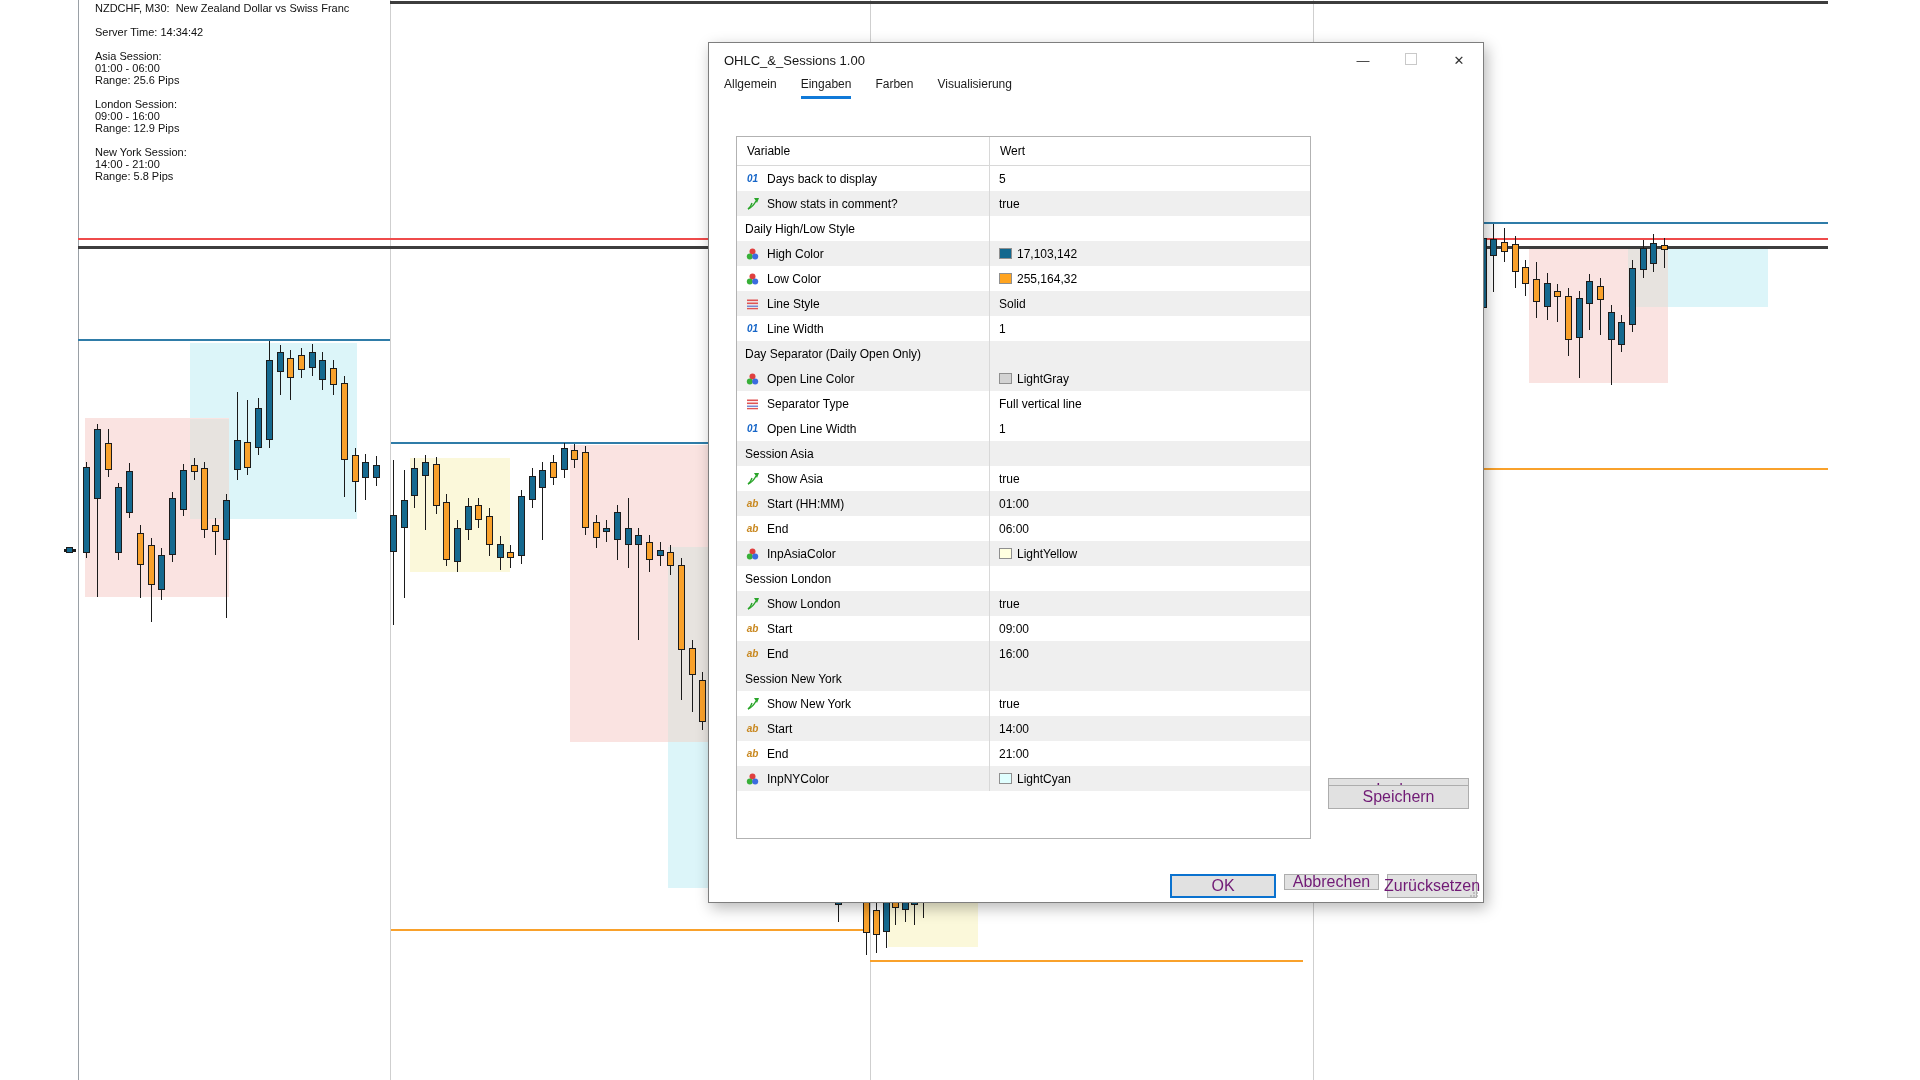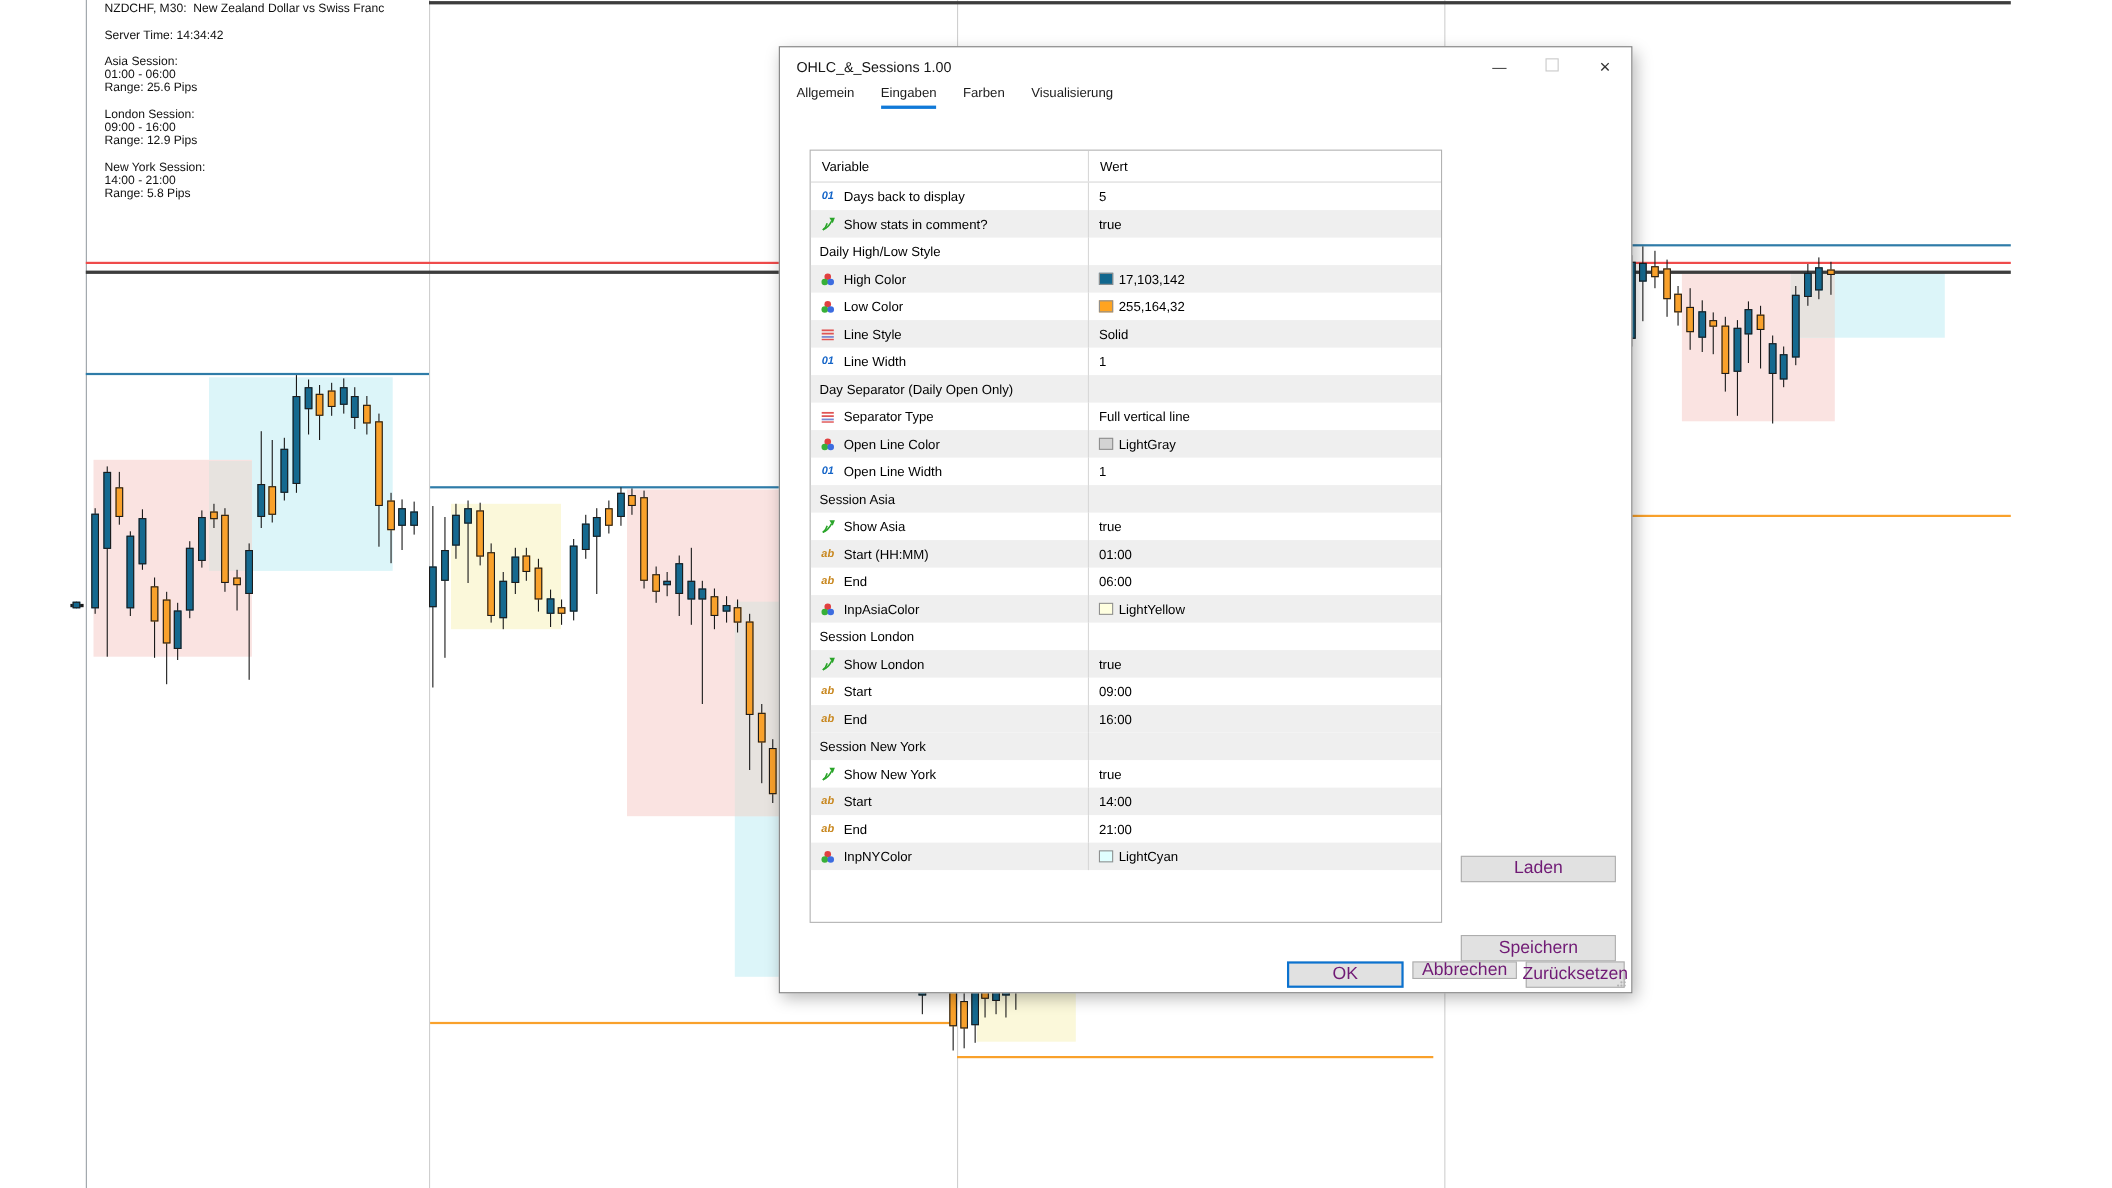--- a/index.html
+++ b/index.html
@@ -372,52 +372,52 @@
             <div class="cell-r">
               <span>1</span>
             </div>
           </div>
           <div class="row alt">
             <div class="cell-l section">
               <span>Day Separator (Daily Open Only)</span>
             </div>
             <div class="cell-r"></div>
           </div>
+          <div class="row alt">
+            <div class="cell-l">
+              <span class="ticon">
+                <svg width="13" height="12" viewBox="0 0 13 12">
+                  <circle cx="6.5" cy="3.6" r="3" fill="#e04040"></circle>
+                  <circle cx="3.8" cy="8.4" r="3" fill="#38b038"></circle>
+                  <circle cx="9.2" cy="8.4" r="3" fill="#3c6ce0"></circle>
+                </svg>
+              </span>
+              <span>Open Line Color</span>
+            </div>
+            <div class="cell-r">
+              <span class="swatch" style="background: rgb(211, 211, 211);"></span>
+              <span>LightGray</span>
+            </div>
+          </div>
           <div class="row">
             <div class="cell-l">
               <span class="ticon">
                 <svg width="13" height="12" viewBox="0 0 13 12">
                   <rect x="1" y="1.5" width="11" height="1.6" fill="#e05555"></rect>
                   <rect x="1" y="4.5" width="11" height="1.6" fill="#e05555"></rect>
                   <rect x="1" y="7.5" width="11" height="1.6" fill="#7a88d0"></rect>
                   <rect x="1" y="10" width="11" height="1.3" fill="#e05555"></rect>
                 </svg>
               </span>
               <span>Separator Type</span>
             </div>
             <div class="cell-r">
               <span>Full vertical line</span>
             </div>
           </div>
-          <div class="row alt">
-            <div class="cell-l">
-              <span class="ticon">
-                <svg width="13" height="12" viewBox="0 0 13 12">
-                  <circle cx="6.5" cy="3.6" r="3" fill="#e04040"></circle>
-                  <circle cx="3.8" cy="8.4" r="3" fill="#38b038"></circle>
-                  <circle cx="9.2" cy="8.4" r="3" fill="#3c6ce0"></circle>
-                </svg>
-              </span>
-              <span>Open Line Color</span>
-            </div>
-            <div class="cell-r">
-              <span class="swatch" style="background: rgb(211, 211, 211);"></span>
-              <span>LightGray</span>
-            </div>
-          </div>
           <div class="row">
             <div class="cell-l">
               <span class="ticon" style="color: rgb(21, 101, 200);">01</span>
               <span>Open Line Width</span>
             </div>
             <div class="cell-r">
               <span>1</span>
             </div>
           </div>
           <div class="row alt">
@@ -567,21 +567,21 @@
             <div class="cell-r">
               <span class="swatch" style="background: rgb(224, 255, 255);"></span>
               <span>LightCyan</span>
             </div>
           </div>
         </div>
     </div>
 
     <div id="side-buttons">
         <div class="btn" style="left: 619px; width: 141px; height: 24px; top: 735px;">Laden</div>
-        <div class="btn" style="left: 619px; width: 141px; height: 24px; top: 807px; text-align: right;">Speichern</div>
+        <div class="btn" style="left: 619px; width: 141px; height: 24px; top: 742px; text-align: right;">Speichern</div>
       </div>
     <div id="bottom-buttons">
         <div class="btn default" style="top: 831px; height: 24px; left: 461px; width: 106px;">OK</div>
         <div class="btn" style="top: 831px; height: 16px; left: 575px; width: 95px;">Abbrechen</div>
         <div class="btn" style="top: 831px; height: 24px; left: 678px; width: 90px;">Zurücksetzen</div>
       </div>
 
     <svg class="grip" viewBox="0 0 10 10">
       <circle cx="8" cy="2" r="1" fill="#b3b3b3"></circle>
         <circle cx="5" cy="5" r="1" fill="#b3b3b3"></circle>

